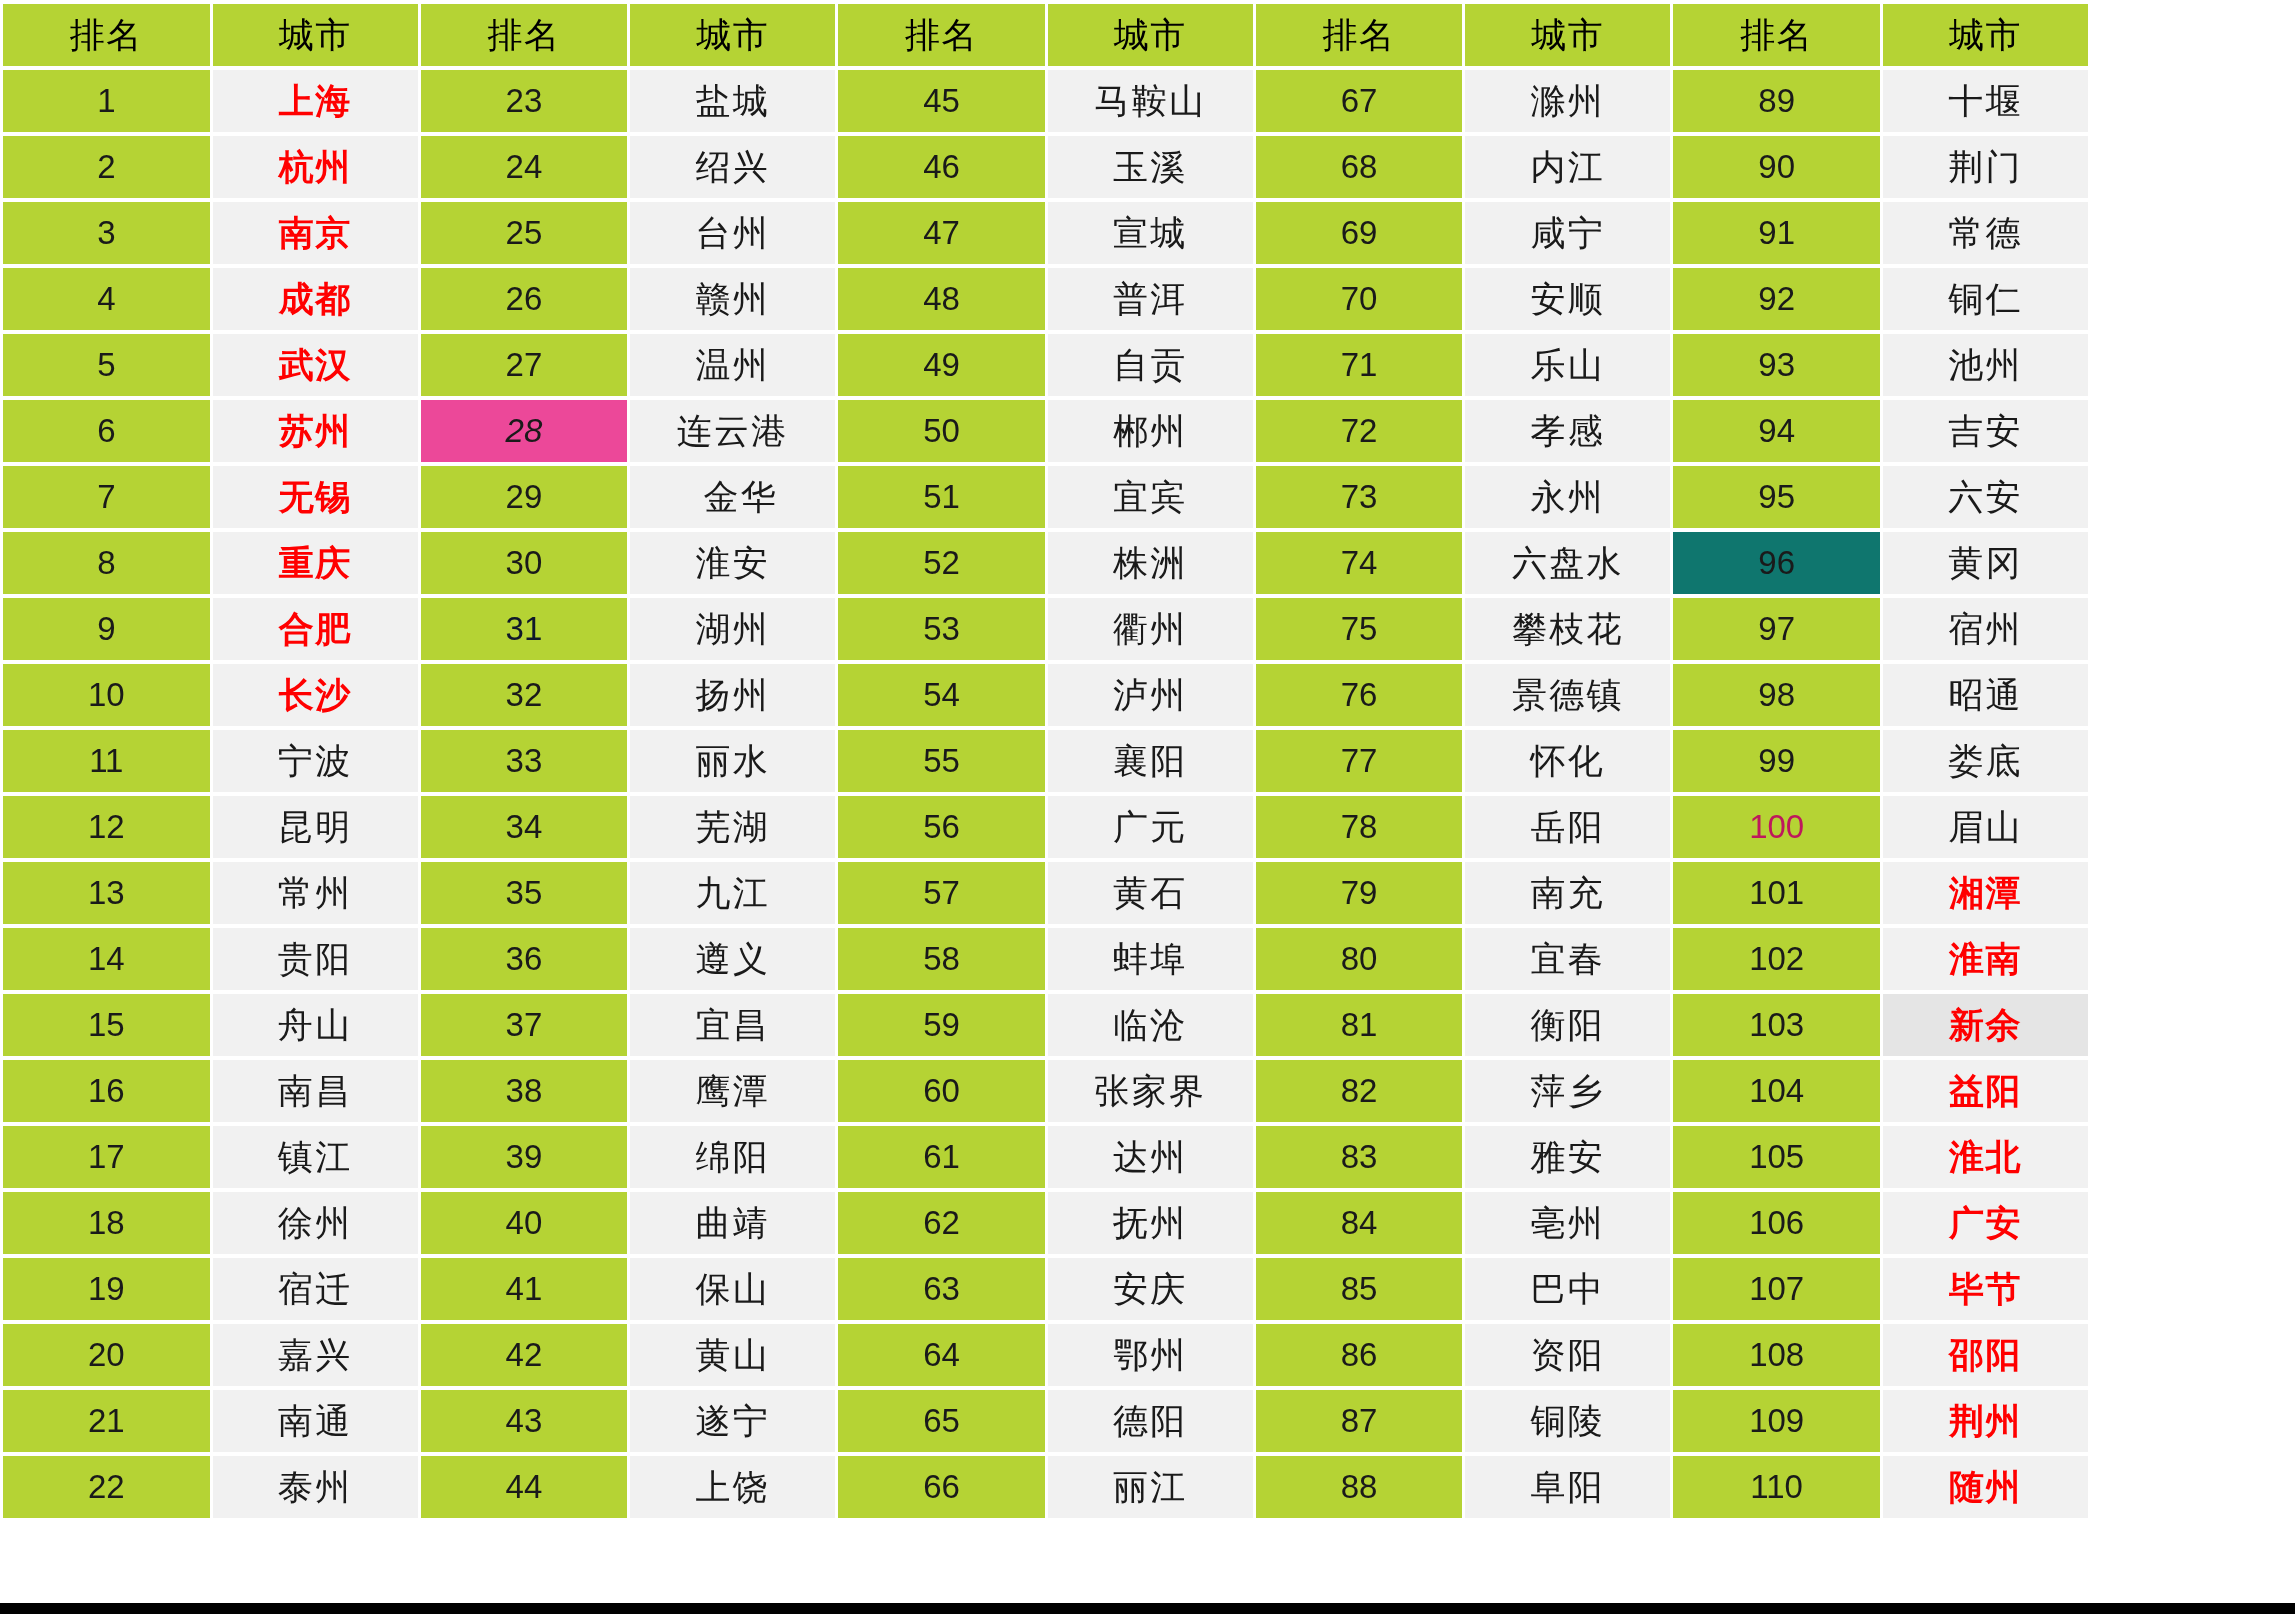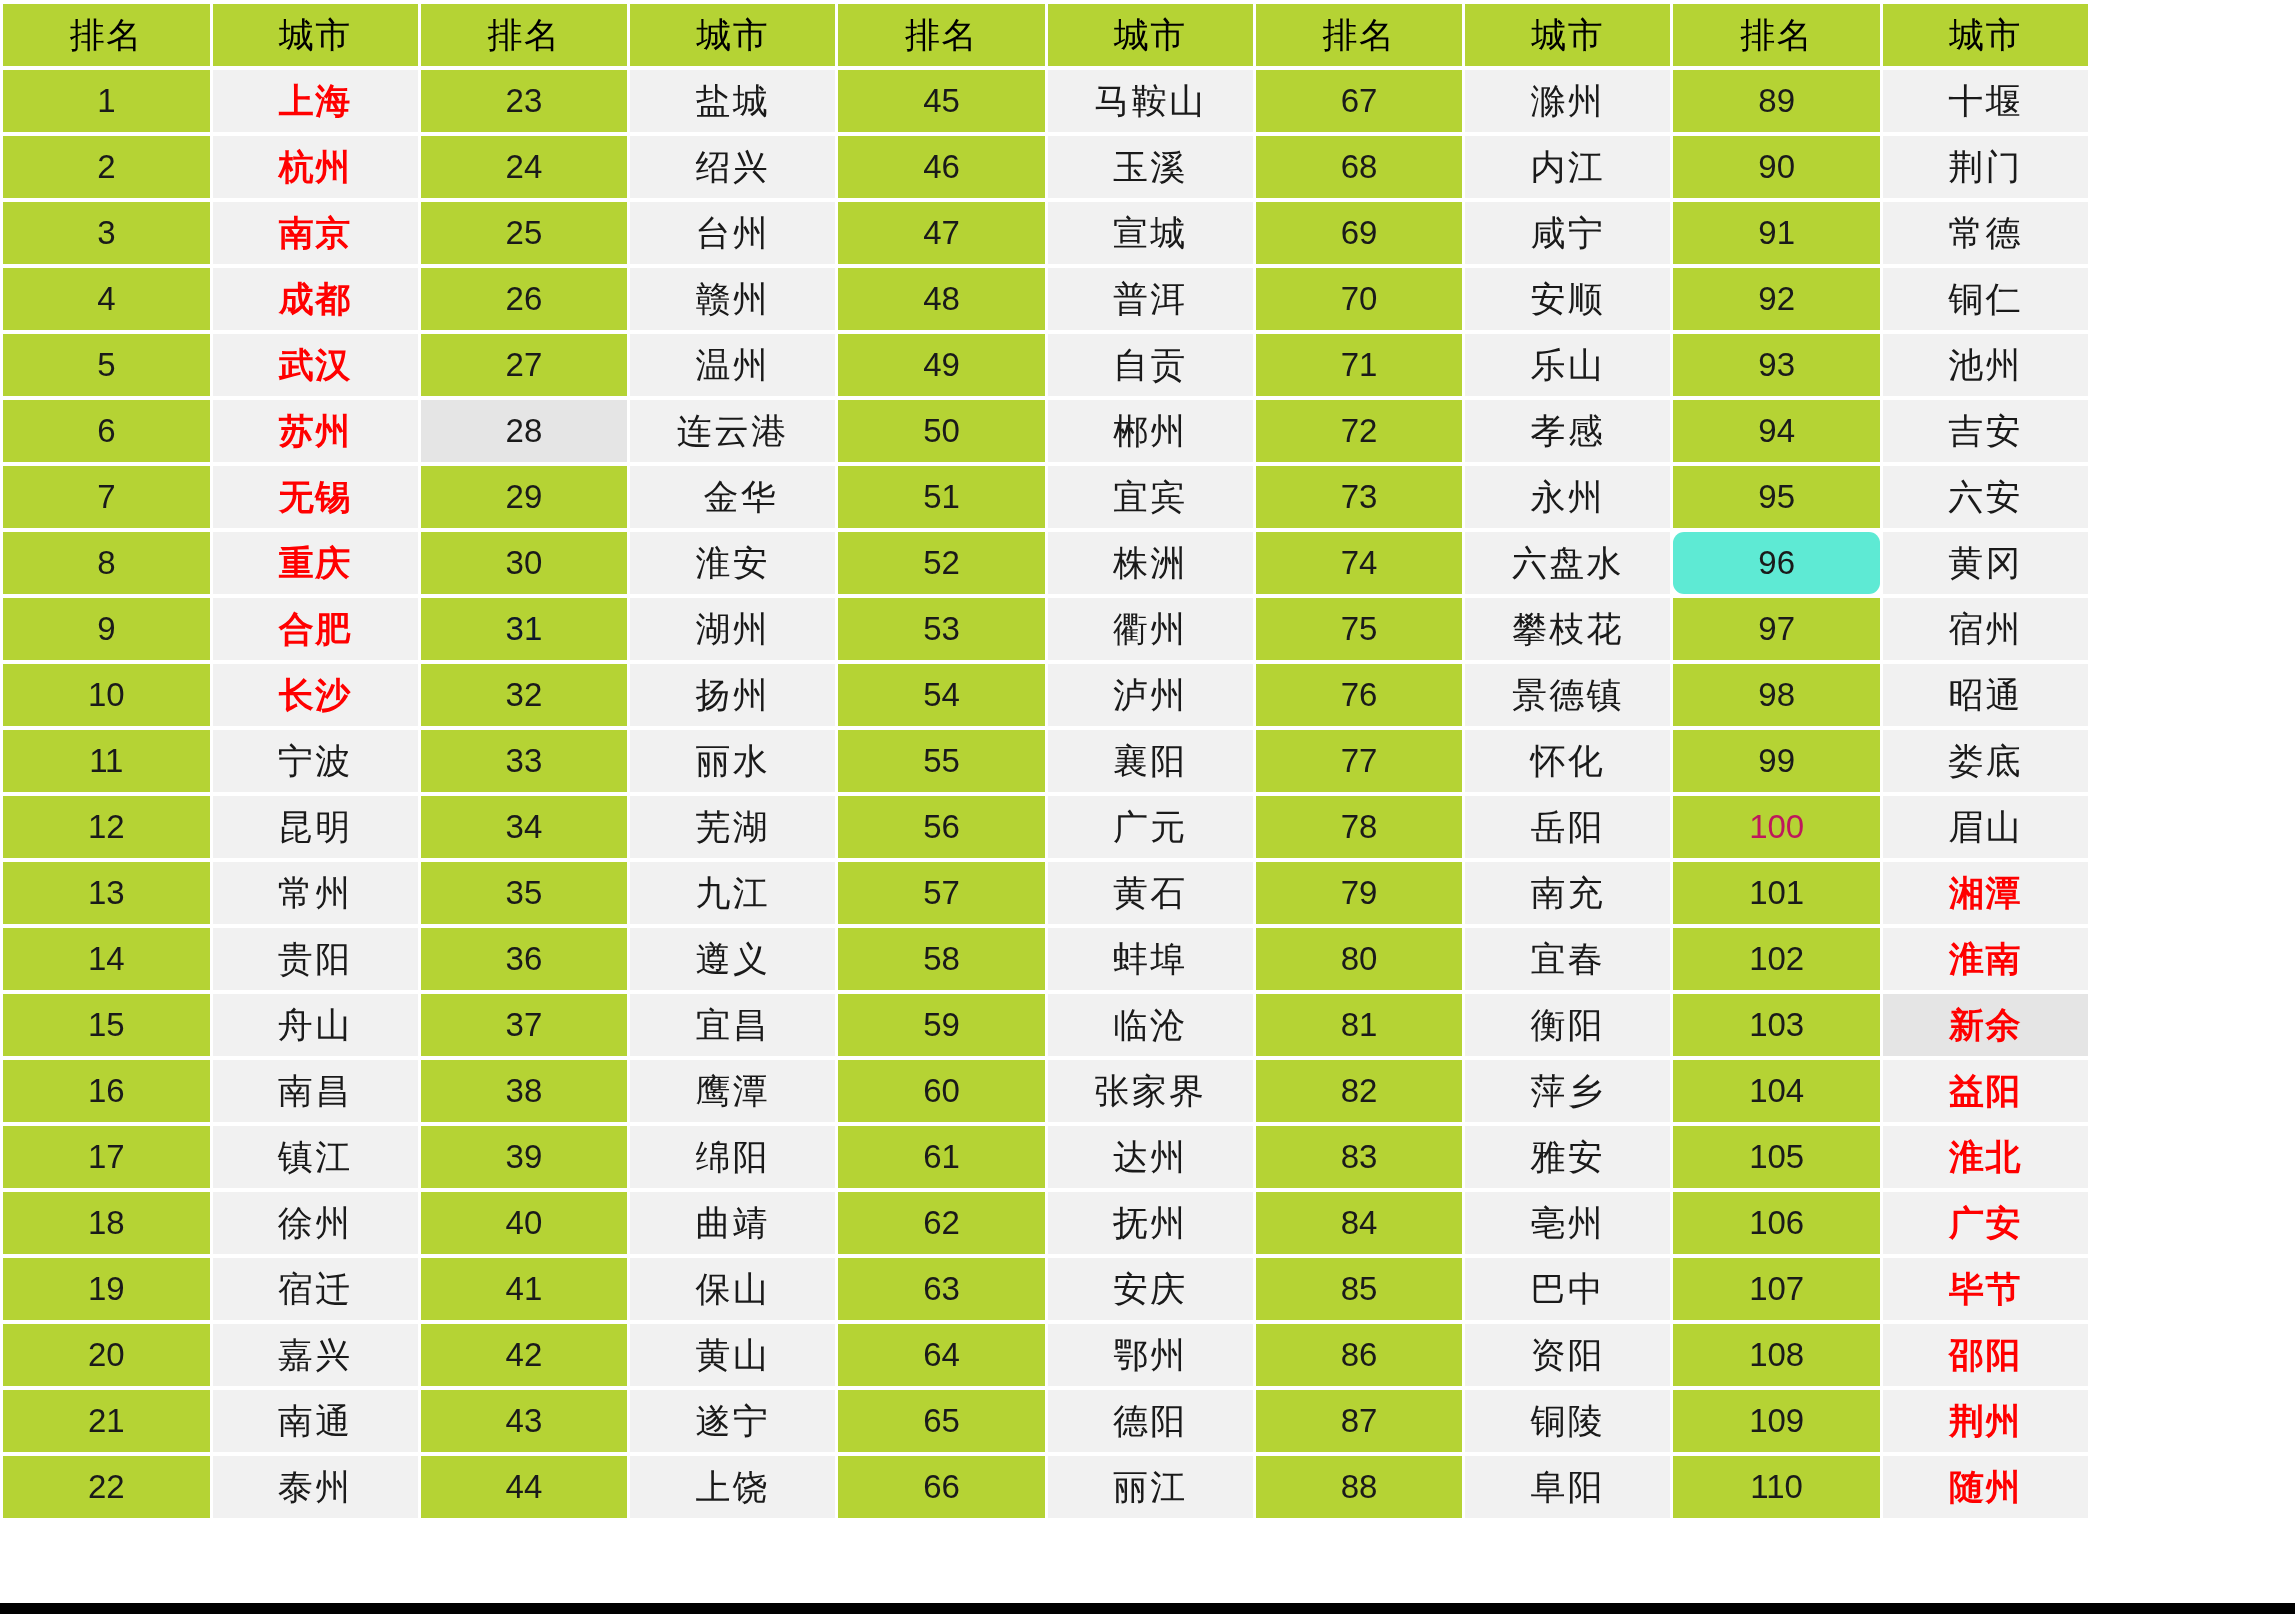--- a/index.html
+++ b/index.html
@@ -152,21 +152,21 @@
           <td class="rank" style="background: rgb(181, 211, 52); color: rgb(26, 26, 26);">49</td>
           <td class="city" style="background: rgb(241, 241, 241); color: rgb(26, 26, 26);">自贡</td>
           <td class="rank" style="background: rgb(181, 211, 52); color: rgb(26, 26, 26);">71</td>
           <td class="city" style="background: rgb(241, 241, 241); color: rgb(26, 26, 26);">乐山</td>
           <td class="rank" style="background: rgb(181, 211, 52); color: rgb(26, 26, 26);">93</td>
           <td class="city" style="background: rgb(241, 241, 241); color: rgb(26, 26, 26);">池州</td>
         </tr>
         <tr>
           <td class="rank" style="background: rgb(181, 211, 52); color: rgb(26, 26, 26);">6</td>
           <td class="city hot" style="background: rgb(241, 241, 241); color: rgb(255, 0, 0); font-family: Liberation Mono, monospace;">苏州</td>
-          <td class="rank" style="background: #e5e5e5; color: rgb(26, 26, 26);">28</td>
+          <td class="rank" style="background: #ec4899; color: rgb(26, 26, 26); font-style: italic;">28</td>
           <td class="city" style="background: rgb(241, 241, 241); color: rgb(26, 26, 26);">连云港</td>
           <td class="rank" style="background: rgb(181, 211, 52); color: rgb(26, 26, 26);">50</td>
           <td class="city" style="background: rgb(241, 241, 241); color: rgb(26, 26, 26);">郴州</td>
           <td class="rank" style="background: rgb(181, 211, 52); color: rgb(26, 26, 26);">72</td>
           <td class="city" style="background: rgb(241, 241, 241); color: rgb(26, 26, 26);">孝感</td>
           <td class="rank" style="background: rgb(181, 211, 52); color: rgb(26, 26, 26);">94</td>
           <td class="city" style="background: rgb(241, 241, 241); color: rgb(26, 26, 26);">吉安</td>
         </tr>
         <tr>
           <td class="rank" style="background: rgb(181, 211, 52); color: rgb(26, 26, 26);">7</td>
@@ -182,21 +182,21 @@
         </tr>
         <tr>
           <td class="rank" style="background: rgb(181, 211, 52); color: rgb(26, 26, 26);">8</td>
           <td class="city hot" style="background: rgb(241, 241, 241); color: rgb(255, 0, 0);">重庆</td>
           <td class="rank" style="background: rgb(181, 211, 52); color: rgb(26, 26, 26);">30</td>
           <td class="city" style="background: rgb(241, 241, 241); color: rgb(26, 26, 26);">淮安</td>
           <td class="rank" style="background: rgb(181, 211, 52); color: rgb(26, 26, 26);">52</td>
           <td class="city" style="background: rgb(241, 241, 241); color: rgb(26, 26, 26);">株洲</td>
           <td class="rank" style="background: rgb(181, 211, 52); color: rgb(26, 26, 26);">74</td>
           <td class="city" style="background: rgb(241, 241, 241); color: rgb(26, 26, 26);">六盘水</td>
-          <td class="rank" style="background: #5eead4; color: rgb(26, 26, 26); border-radius: 11px;">96</td>
+          <td class="rank" style="background: #0f766e; color: rgb(26, 26, 26);">96</td>
           <td class="city" style="background: rgb(241, 241, 241); color: rgb(26, 26, 26);">黄冈</td>
         </tr>
         <tr>
           <td class="rank" style="background: rgb(181, 211, 52); color: rgb(26, 26, 26);">9</td>
           <td class="city hot" style="background: rgb(241, 241, 241); color: rgb(255, 0, 0);">合肥</td>
           <td class="rank" style="background: rgb(181, 211, 52); color: #0f172a;">31</td>
           <td class="city" style="background: rgb(241, 241, 241); color: rgb(26, 26, 26);">湖州</td>
           <td class="rank" style="background: rgb(181, 211, 52); color: rgb(26, 26, 26);">53</td>
           <td class="city" style="background: rgb(241, 241, 241); color: rgb(26, 26, 26);">衢州</td>
           <td class="rank" style="background: rgb(181, 211, 52); color: rgb(26, 26, 26);">75</td>

